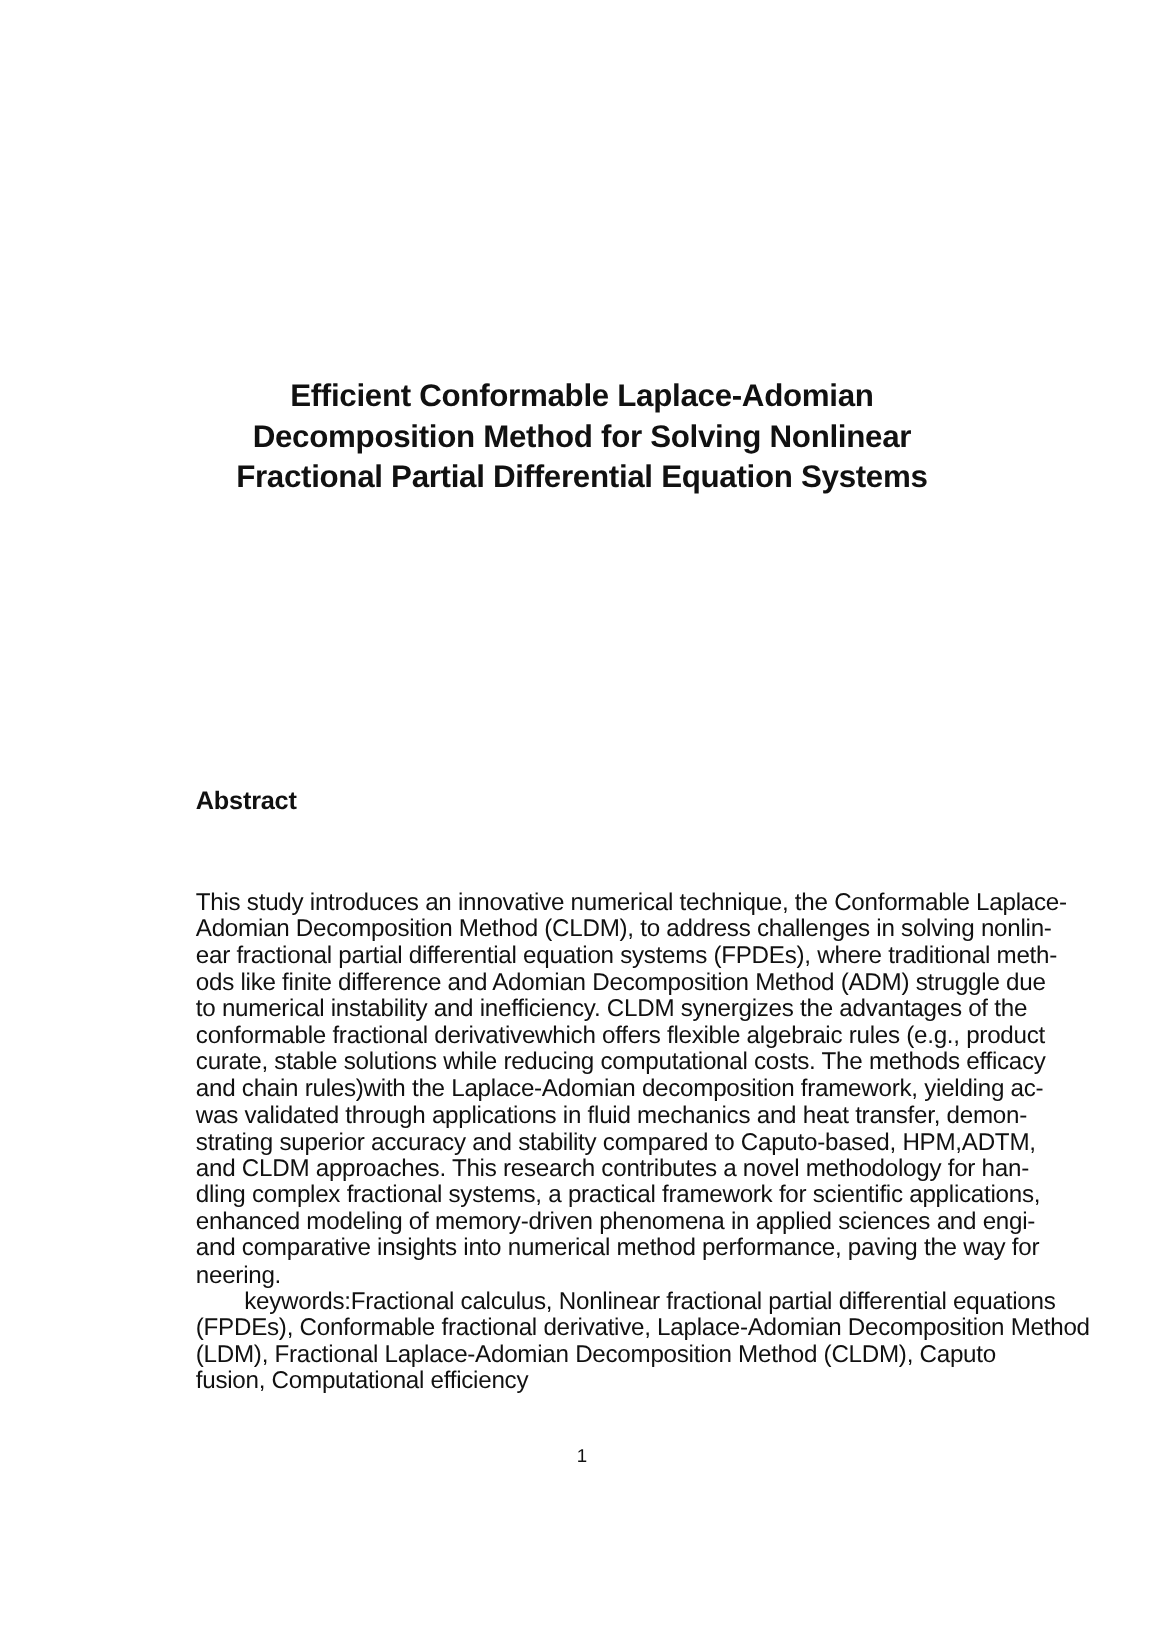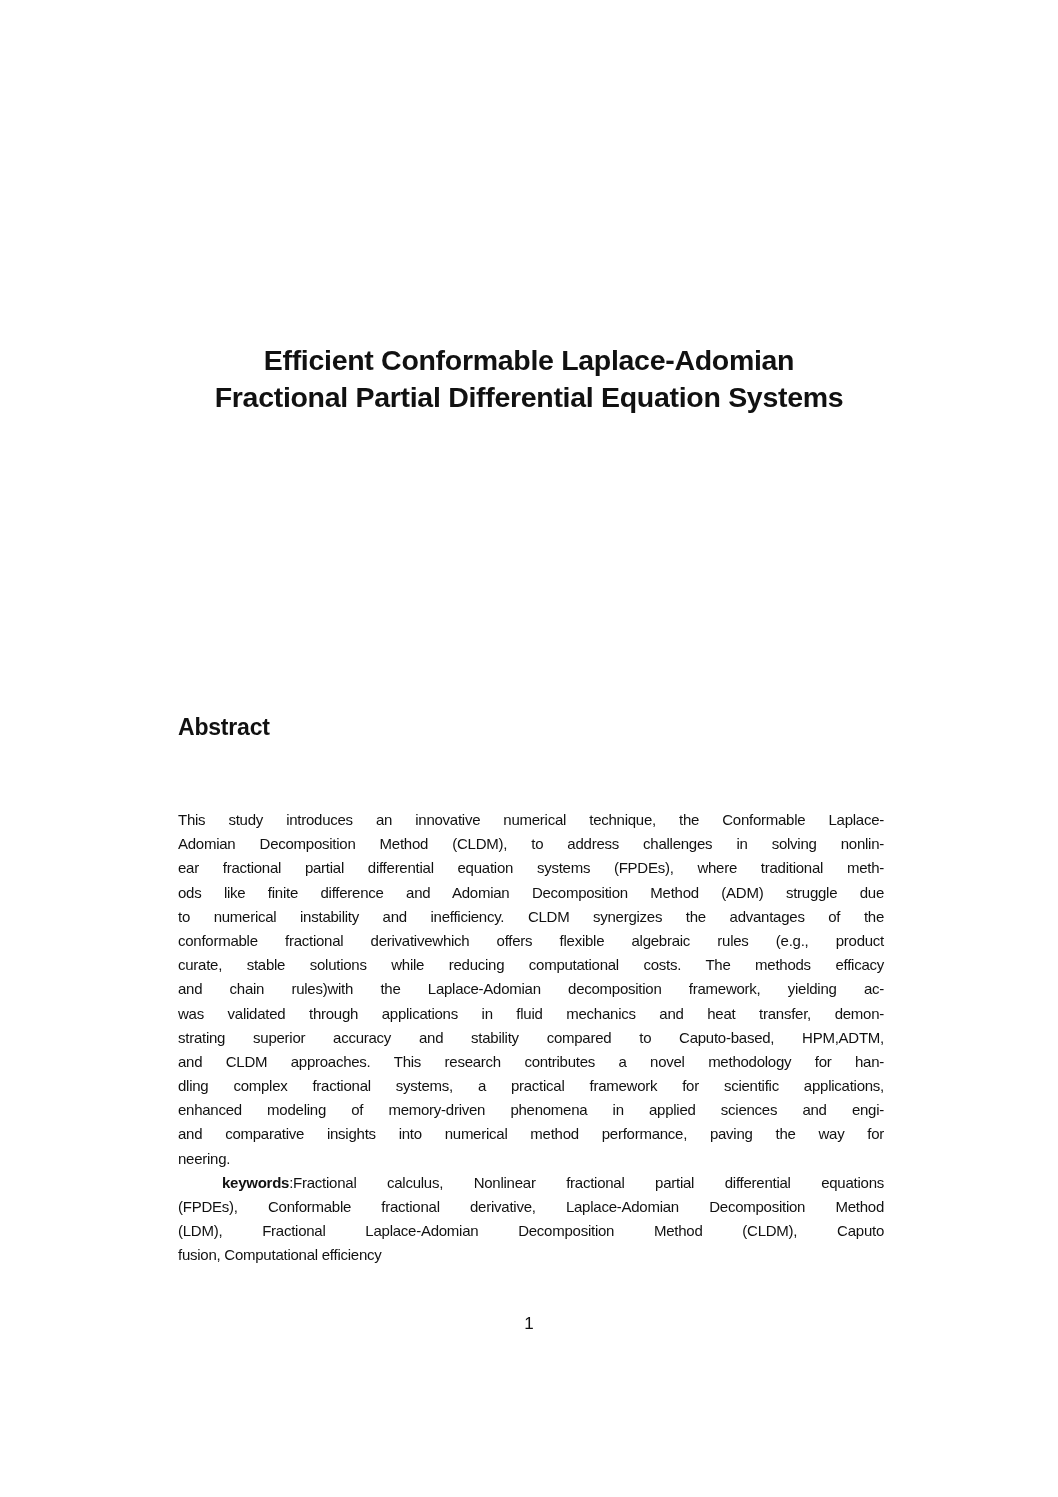--- a/index.html
+++ b/index.html
@@ -34,52 +34,53 @@
       font-size: 23px;
       font-weight: bold;
       margin: 0;
       letter-spacing: -0.2px;
     }
     .abstract-body {
       position: absolute;
       top: 808px;
       left: 178px;
       width: 706px;
-      font-size: 15px;
+      font-size: 22px;
       line-height: 24.2px;
       letter-spacing: -0.25px;
     }
     .abstract-body .line {
       display: block;
       white-space: nowrap;
       text-align: justify;
       text-align-last: justify;
       height: 24.2px;
     }
     .abstract-body .line.last {
       text-align-last: left;
     }
     .keywords-line-first {
       padding-left: 44px;
     }
-    .kw-label { font-weight: bold; }
+    .kw-label { font-weight: normal; }
     .page-number {
       position: absolute;
       top: 1314px;
       left: 0;
       width: 1058px;
       text-align: center;
       font-size: 17px;
     }
   </style>
 </head>
 <body>
 
 <div class="title">
   <div>Efficient Conformable Laplace-Adomian</div>
+  <div>Decomposition Method for Solving Nonlinear</div>
   <div>Fractional Partial Differential Equation Systems</div>
 </div>
 
 <h2 class="abstract-heading">Abstract</h2>
 
 <div class="abstract-body">
   <span class="line">This study introduces an innovative numerical technique, the Conformable Laplace-</span>
   <span class="line">Adomian Decomposition Method (CLDM), to address challenges in solving nonlin-</span>
   <span class="line">ear fractional partial differential equation systems (FPDEs), where traditional meth-</span>
   <span class="line">ods like finite difference and Adomian Decomposition Method (ADM) struggle due</span>

